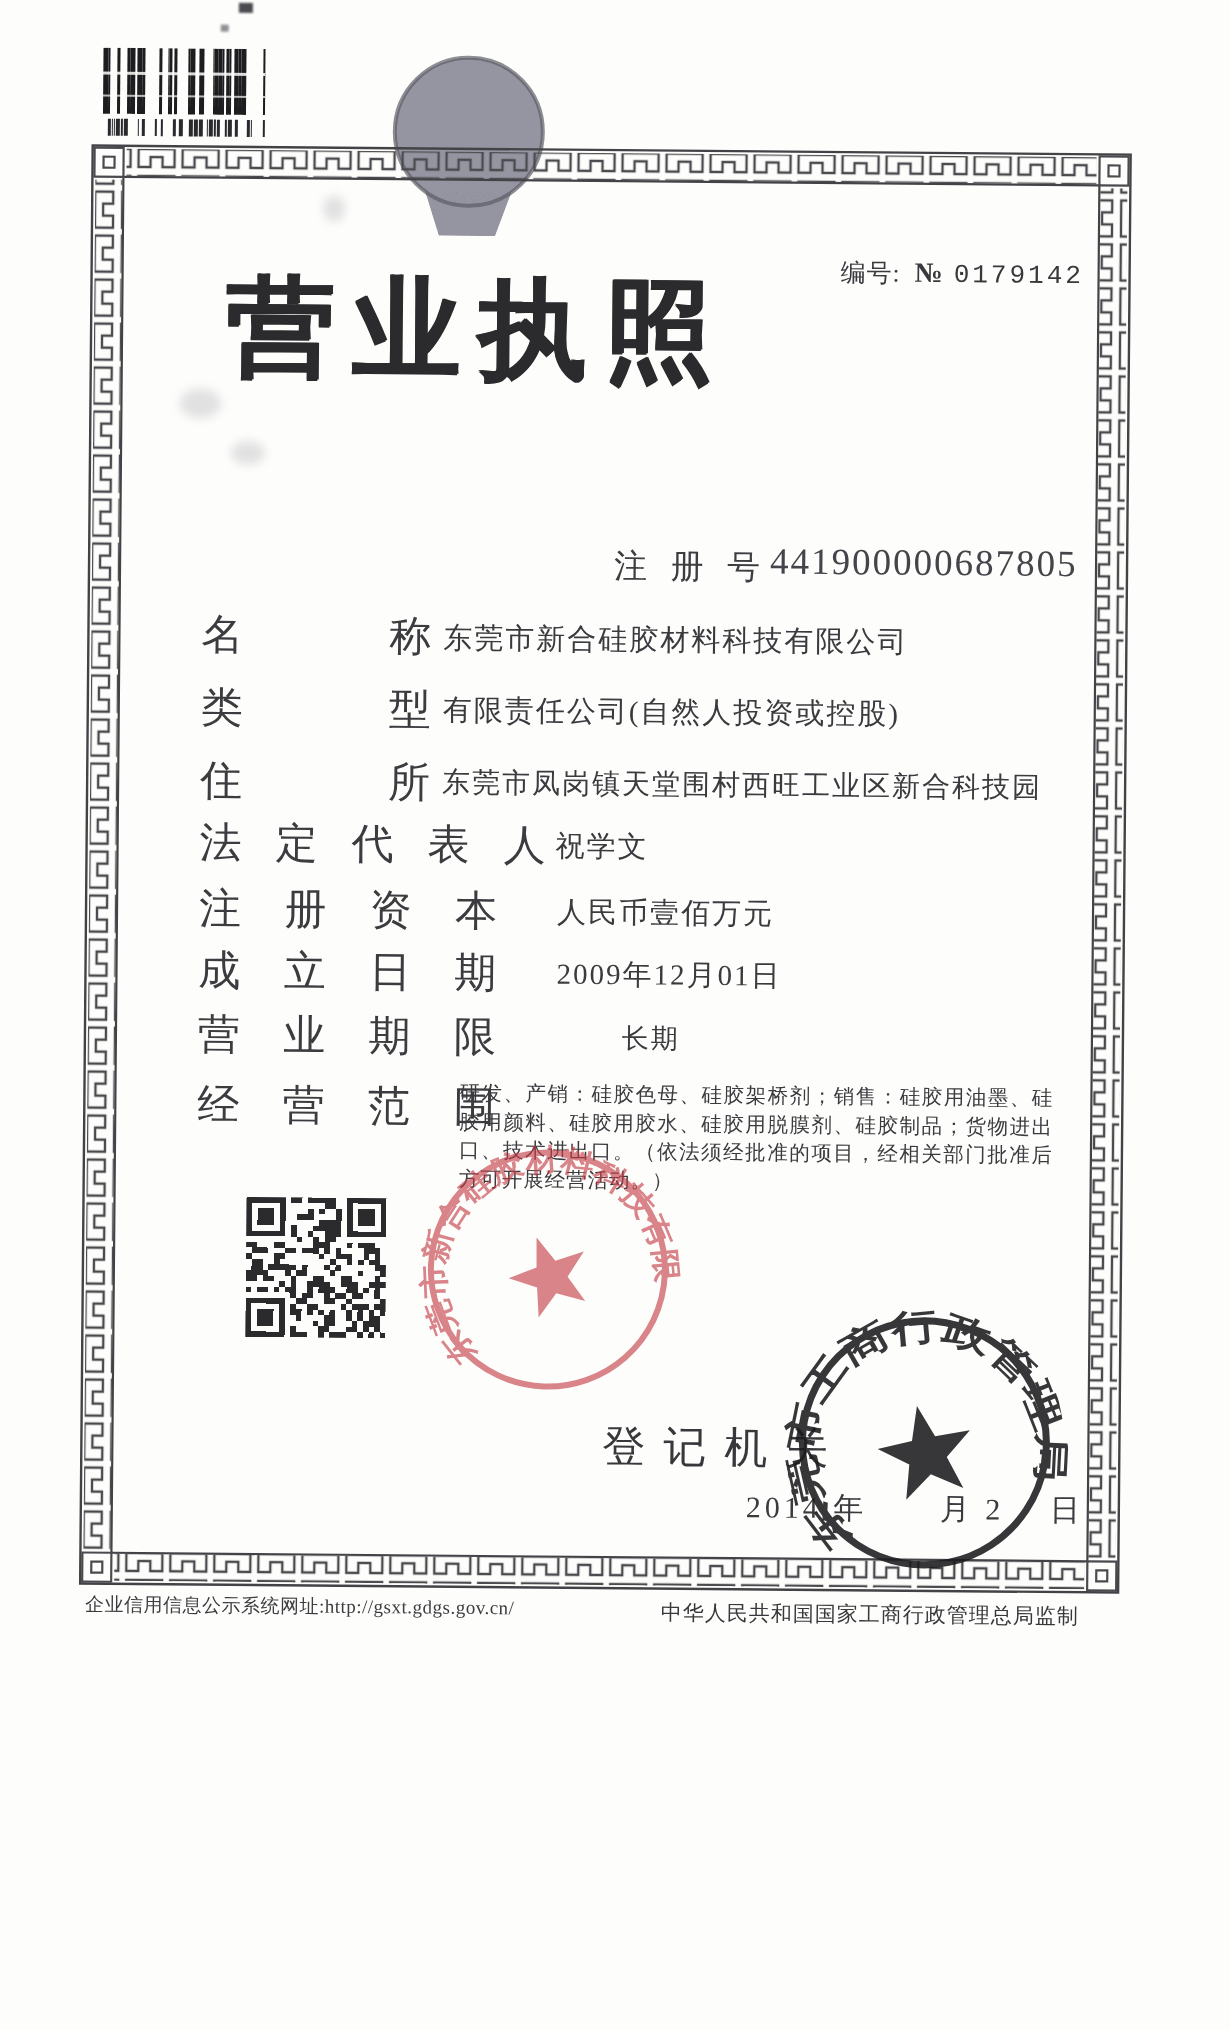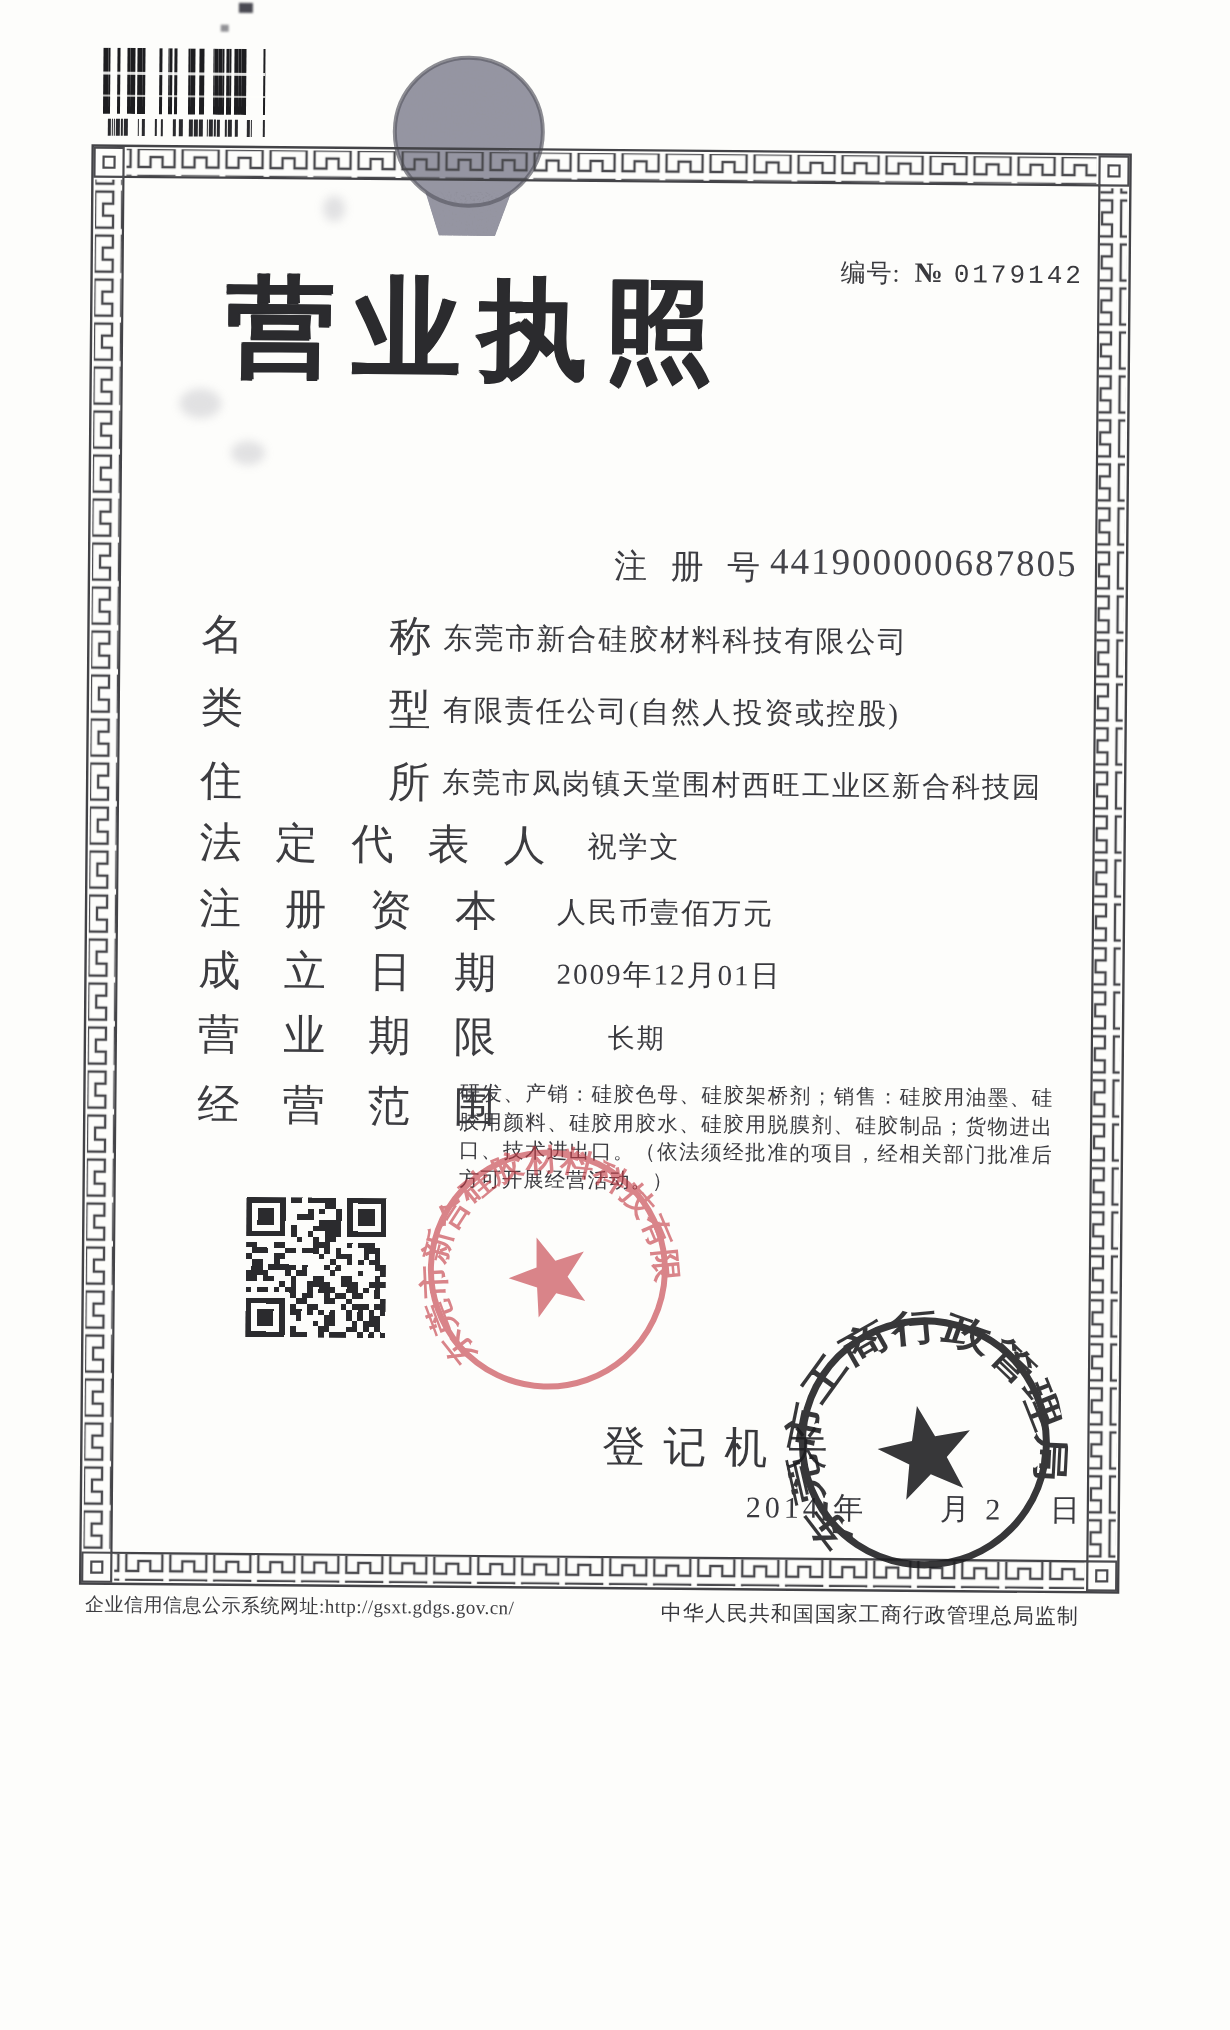--- a/index.html
+++ b/index.html
@@ -201,24 +201,24 @@
   <div class="abs row-label lw4 js-justify" style="top:1080px;">
         <span>经</span>
         <span>营</span>
         <span>范</span>
         <span>围</span>
       </div>
 
   <div class="abs row-value" style="left:442px;top:620px;">东莞市新合硅胶材料科技有限公司</div>
   <div class="abs row-value" style="left:442px;top:692px;">有限责任公司(自然人投资或控股)</div>
   <div class="abs row-value" style="left:442px;top:765px;font-size:28px;">东莞市凤岗镇天堂围村西旺工业区新合科技园</div>
-  <div class="abs row-value" style="left:588px;top:827px;">祝学文</div>
+  <div class="abs row-value" style="left:556px;top:827px;">祝学文</div>
   <div class="abs row-value" style="left:558px;top:893px;">人民币壹佰万元</div>
   <div class="abs row-value" style="left:558px;top:955px;">2009年12月01日</div>
-  <div class="abs row-value" style="left:610px;top:1020px;font-size:27px;">长期</div>
+  <div class="abs row-value" style="left:624px;top:1020px;font-size:27px;">长期</div>
   <div class="abs row-value scope">研发、产销：硅胶色母、硅胶架桥剂；销售：硅胶用油墨、硅胶用颜料、硅胶用胶水、硅胶用脱膜剂、硅胶制品；货物进出口、技术进出口。（依法须经批准的项目，经相关部门批准后方可开展经营活动。）</div>
 
   <svg class="abs" id="qr-svg" style="left:250px;top:1200px;" width="140" height="140" viewBox="0 0 25 25" shape-rendering="crispEdges">
         <rect x="0" y="0" width="1" height="1" fill="#2b2b2e"></rect>
         <rect x="1" y="0" width="1" height="1" fill="#2b2b2e"></rect>
         <rect x="2" y="0" width="1" height="1" fill="#2b2b2e"></rect>
         <rect x="3" y="0" width="1" height="1" fill="#2b2b2e"></rect>
         <rect x="4" y="0" width="1" height="1" fill="#2b2b2e"></rect>
         <rect x="5" y="0" width="1" height="1" fill="#2b2b2e"></rect>
         <rect x="6" y="0" width="1" height="1" fill="#2b2b2e"></rect>

